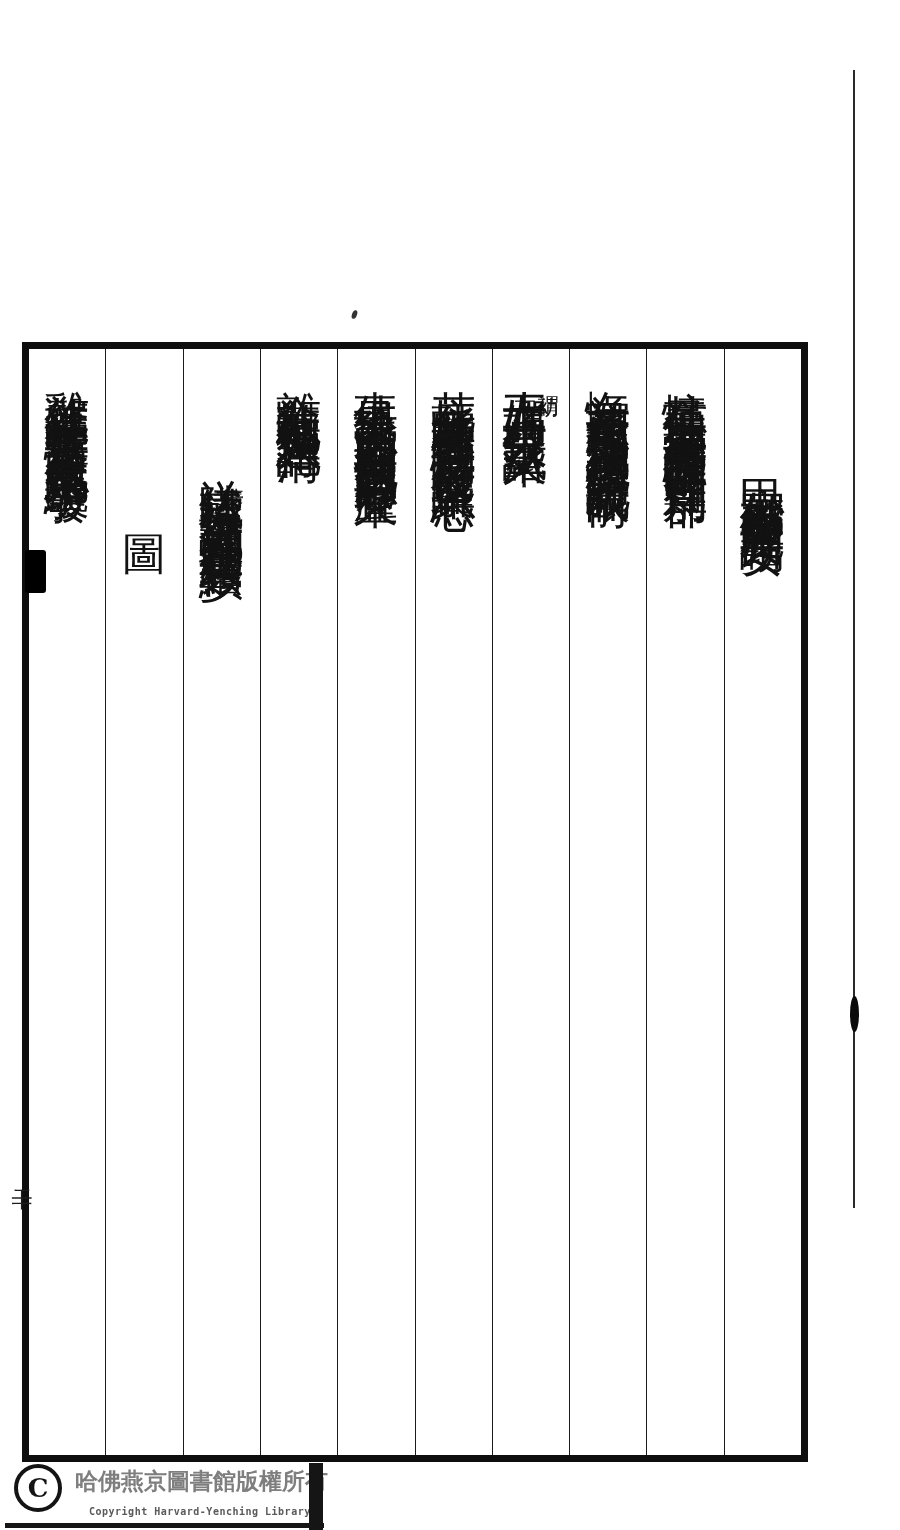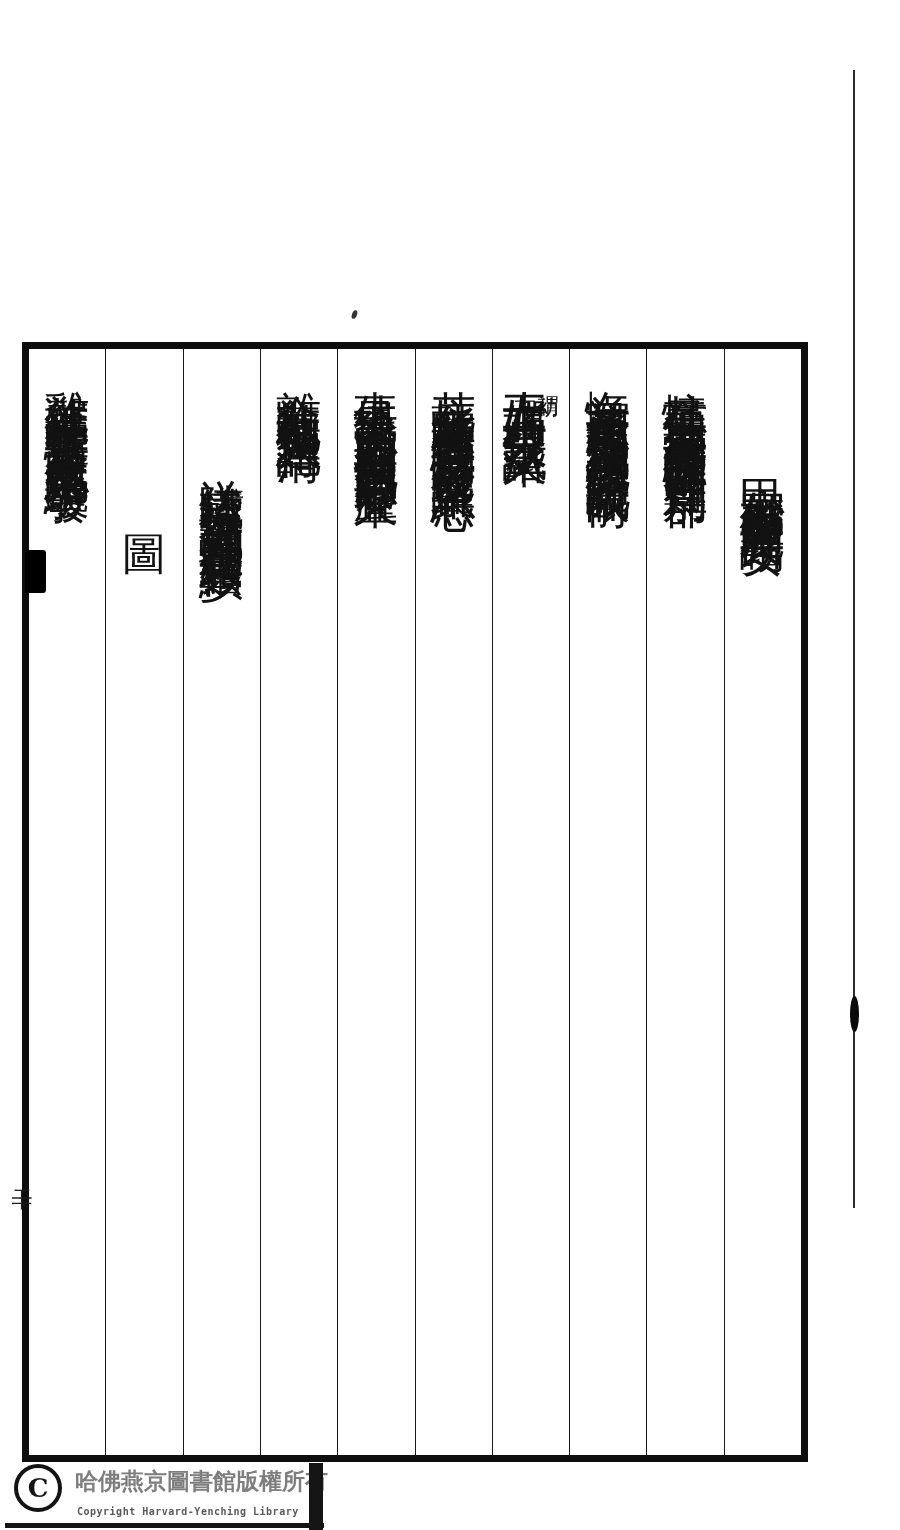--- a/index.html
+++ b/index.html
@@ -54,21 +54,21 @@
     box-sizing:border-box; display:flex; align-items:center; justify-content:center;
     color:#141414; font-family:"DejaVu Serif",serif; font-weight:bold; font-size:26px;
   }
   .stamp-text { display:flex; flex-direction:column; }
   .stamp-cn {
     font-size:23px; font-weight:bold; color:#7e7e7e; letter-spacing:0px;
     font-family:"DejaVu Sans",sans-serif; margin-top:2px; white-space:nowrap;
   }
   .stamp-en {
     font-family:"DejaVu Sans Mono",monospace; font-size:10px; font-weight:bold;
-    color:#5a5a5a; letter-spacing:0.5px; margin-top:9px; margin-left:2px; white-space:nowrap;
+    color:#5a5a5a; letter-spacing:0.5px; margin-top:9px; margin-left:14px; white-space:nowrap;
   }
   .stamp-edge-v { position:absolute; left:309px; top:1463px; width:14px; height:67px; background:#151515; }
   .stamp-edge-h { position:absolute; left:5px; top:1523px; width:319px; height:5px; background:#151515; }
 </style>
 </head>
 <body>
 
 <div class="canvas">
 
   <div class="speck-a"></div>

